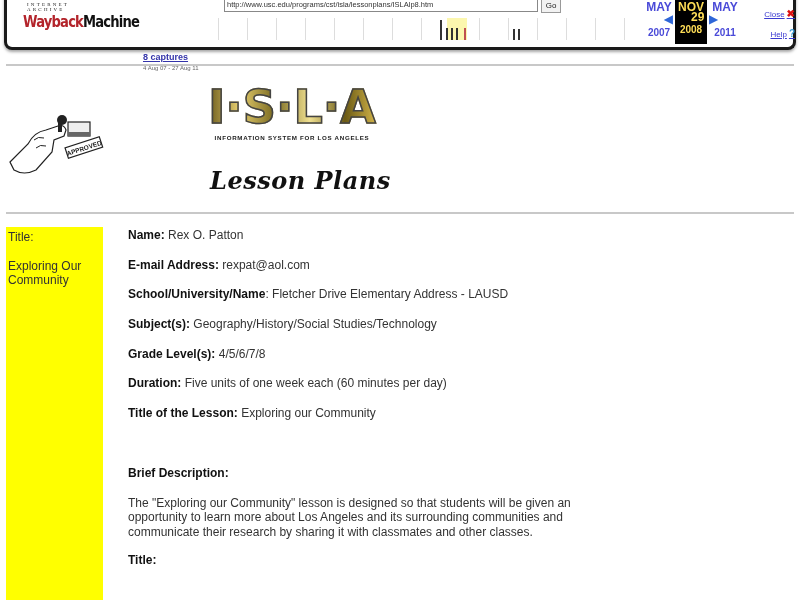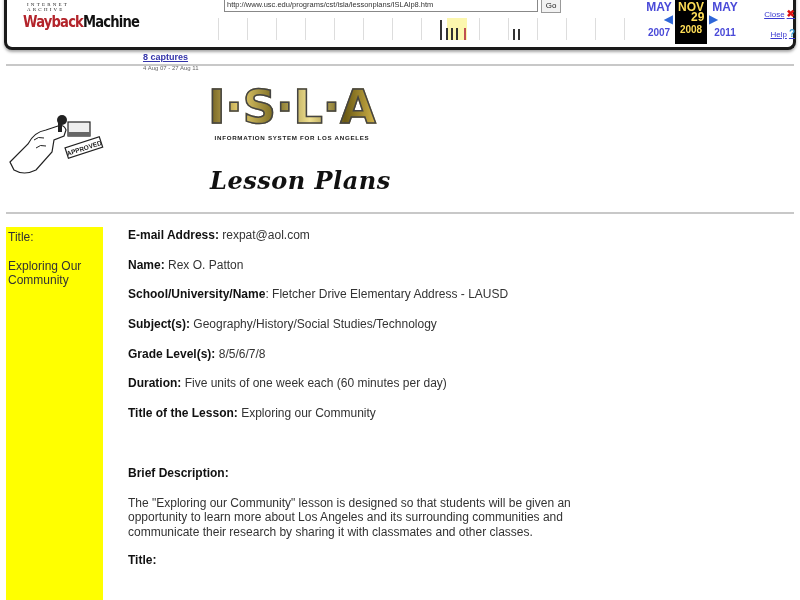--- a/index.html
+++ b/index.html
@@ -186,24 +186,24 @@
 <div class="title-lp">Lesson Plans</div>
 
 <div class="hr hr2"></div>
 
 <div class="sidebar">
   <span class="lbl">Title:</span>
   <span class="val">Exploring Our Community</span>
 </div>
 
 <div class="content">
+  <div class="field"><b>Name:</b> <span>Rex O. Patton</span></div>
   <div class="field"><b>E-mail Address:</b> <span>rexpat@aol.com</span></div>
-  <div class="field"><b>Name:</b> <span>Rex O. Patton</span></div>
   <div class="field"><b>School/University/Name</b><span>: Fletcher Drive Elementary Address - LAUSD</span></div>
   <div class="field"><b>Subject(s):</b> <span>Geography/History/Social Studies/Technology</span></div>
-  <div class="field"><b>Grade Level(s):</b> <span>8/5/6/7/8</span></div>
+  <div class="field"><b>Grade Level(s):</b> <span>4/5/6/7/8</span></div>
   <div class="field"><b>Duration:</b> <span>Five units of one week each (60 minutes per day)</span></div>
   <div class="field"><b>Title of the Lesson:</b> <span>Exploring our Community</span></div>
 
   <div class="section-h">Brief Description:</div>
   <div class="para">The "Exploring our Community" lesson is designed so that students will be given an opportunity to learn more about Los Angeles and its surrounding communities and communicate their research by sharing it with classmates and other classes.</div>
   <div class="goals-h">Title:</div>
 </div>
 
 </body></html>

